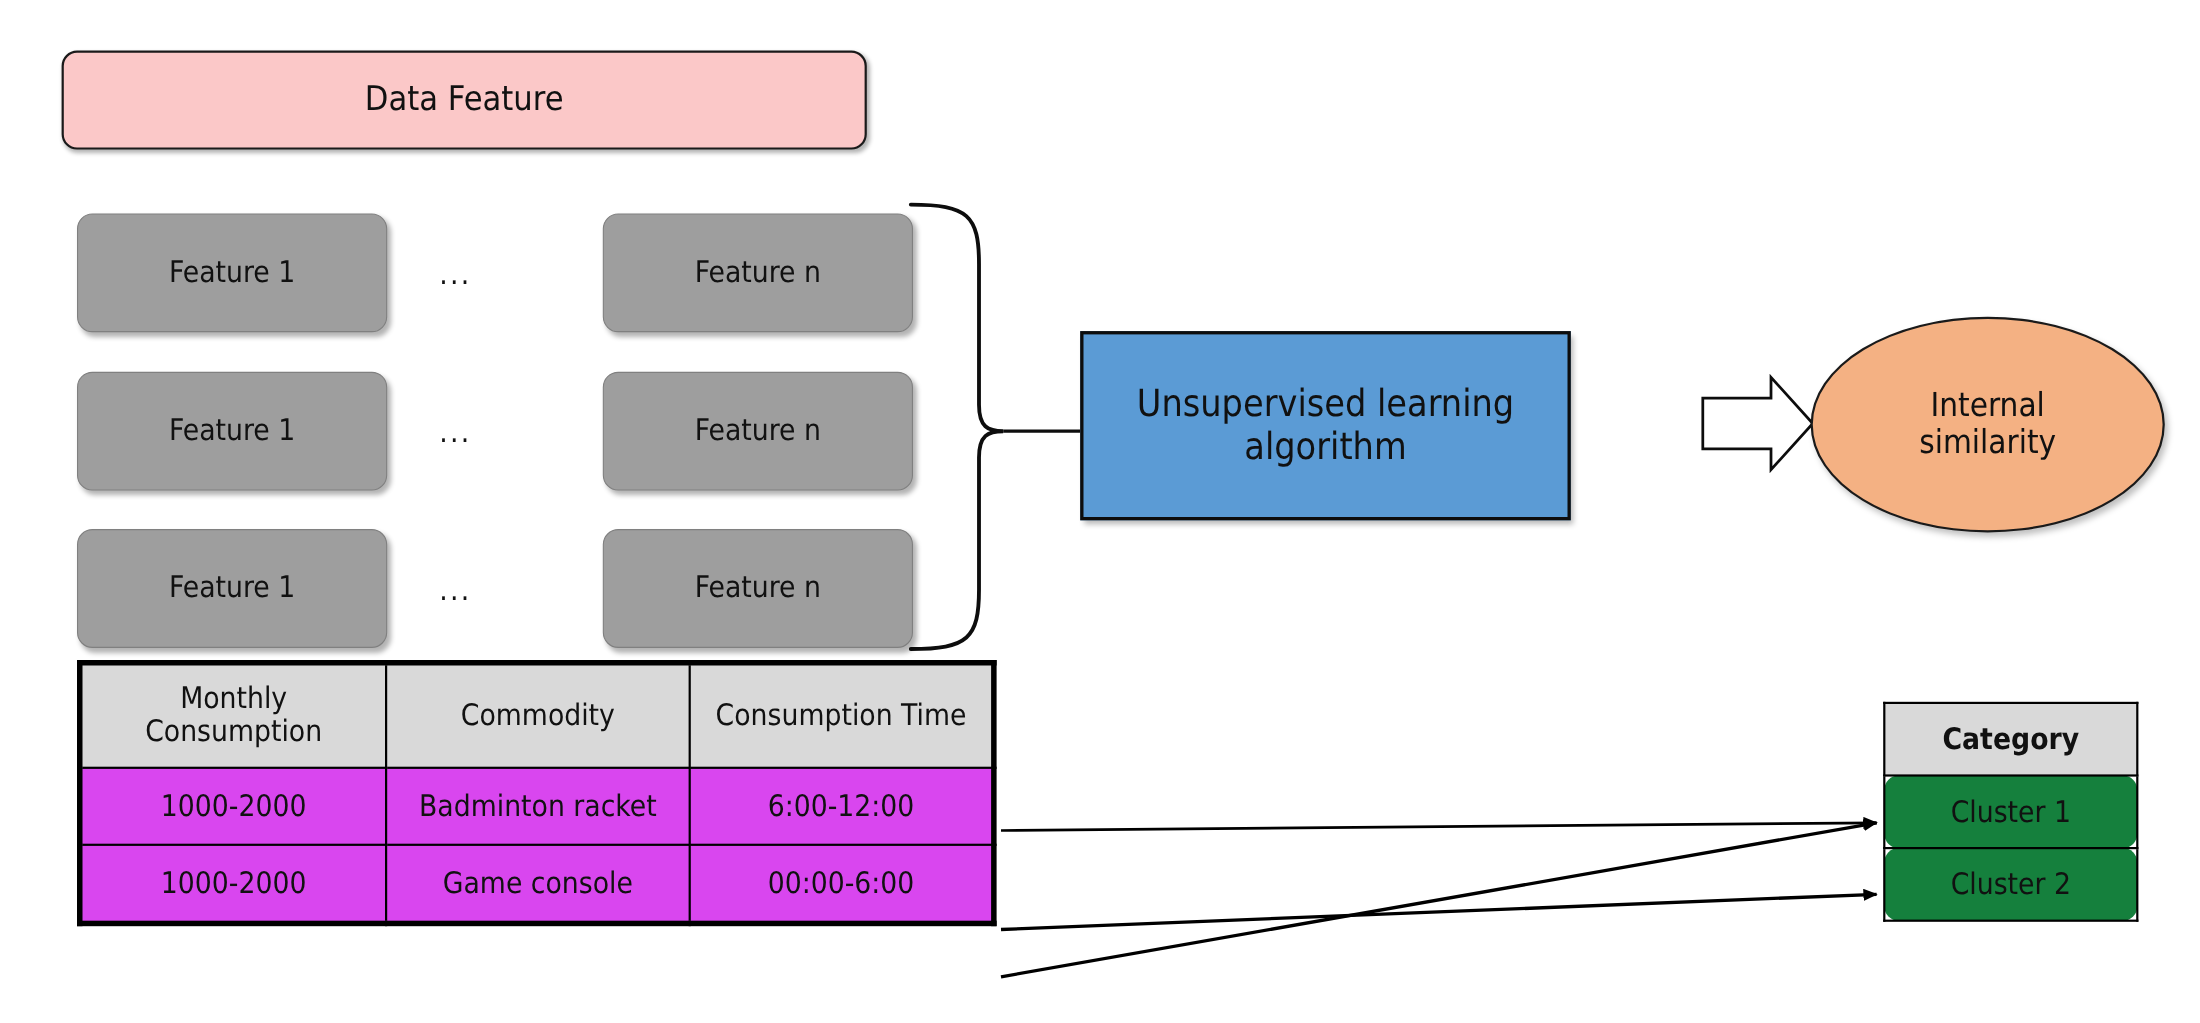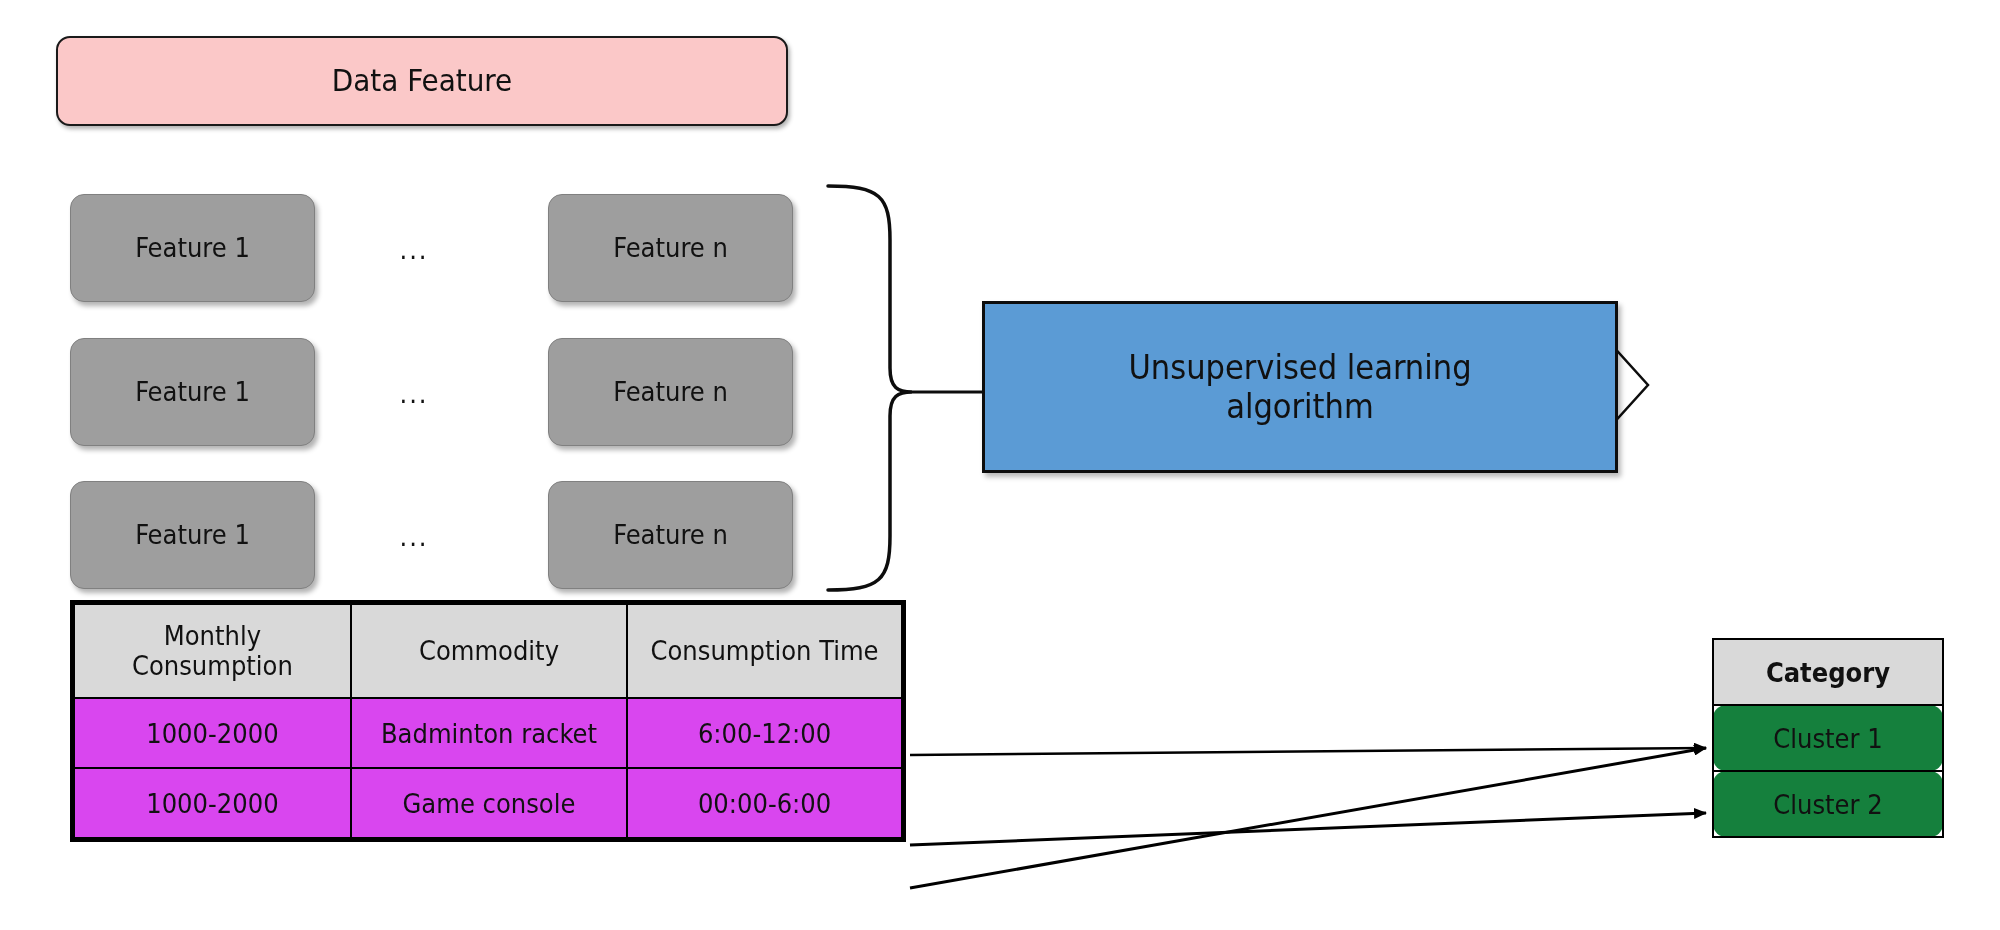--- a/index.html
+++ b/index.html
@@ -7,46 +7,46 @@
        font-family:"DejaVu Sans Condensed","Liberation Sans",sans-serif;
        color:#000;}
   .stage{position:absolute;left:0;top:0;width:2000px;height:930px;}
 
   
   .node{position:absolute;box-sizing:border-box;display:flex;
         align-items:center;justify-content:center;text-align:center;
         line-height:1.15;}
 
   .data-feature{
-    left:56px;top:36px;width:732px;height:90px;
+    left:56px;top:46px;width:732px;height:90px;
     background:#FBC8C8;border:2px solid #1a1a1a;border-radius:14px;
     font-size:31px;color:#111;
     box-shadow:2px 3px 4px rgba(0,0,0,.30);
   }
 
   .feat{
-    width:245px;height:108px;background:#9E9E9E;
+    width:282px;height:108px;background:#9E9E9E;
     border:1.5px solid #808080;border-radius:14px;
     font-size:27px;color:#111;
     box-shadow:3px 4px 5px rgba(0,0,0,.30);
   }
   .fcol1{left:70px;}
   .fcol2{left:548px;}
   .frow1{top:194px;}
   .frow2{top:338px;}
   .frow3{top:481px;}
 
   .dots{position:absolute;font-size:27px;color:#111;letter-spacing:2px;
         width:60px;text-align:center;left:384px;}
   .drow1{top:234px;}
   .drow2{top:378px;}
   .drow3{top:521px;}
 
   .algo{
-    left:982px;top:301px;width:636px;height:172px;
+    left:982px;top:301px;width:446px;height:172px;
     background:#5B9BD5;border:3px solid #0d0d0d;
     font-size:34px;color:#111;
     box-shadow:3px 4px 5px rgba(0,0,0,.28);
   }
   .algo span{display:block;}
 
   .ellipse{
     left:1646px;top:288px;width:322px;height:196px;
     background:#F4B183;border:2.5px solid #1a1a1a;border-radius:50%;
     font-size:30px;color:#111;
@@ -142,20 +142,26 @@
     <span>Feature n</span>
   </div>
 
   <div class="node algo">
     <div>
       <span>Unsupervised learning</span>
       <span>algorithm</span>
     </div>
   </div>
 
+  <div class="node ellipse">
+    <div>
+      <span>Internal</span><br>
+      <span>similarity</span>
+    </div>
+  </div>
 
   <table class="main-table">
     <thead>
       <tr>
         <th class="col-a">
           <span>Monthly</span><br>
           <span>Consumption</span>
         </th>
         <th class="col-b">Commodity</th>
         <th class="col-c">Consumption Time</th>

